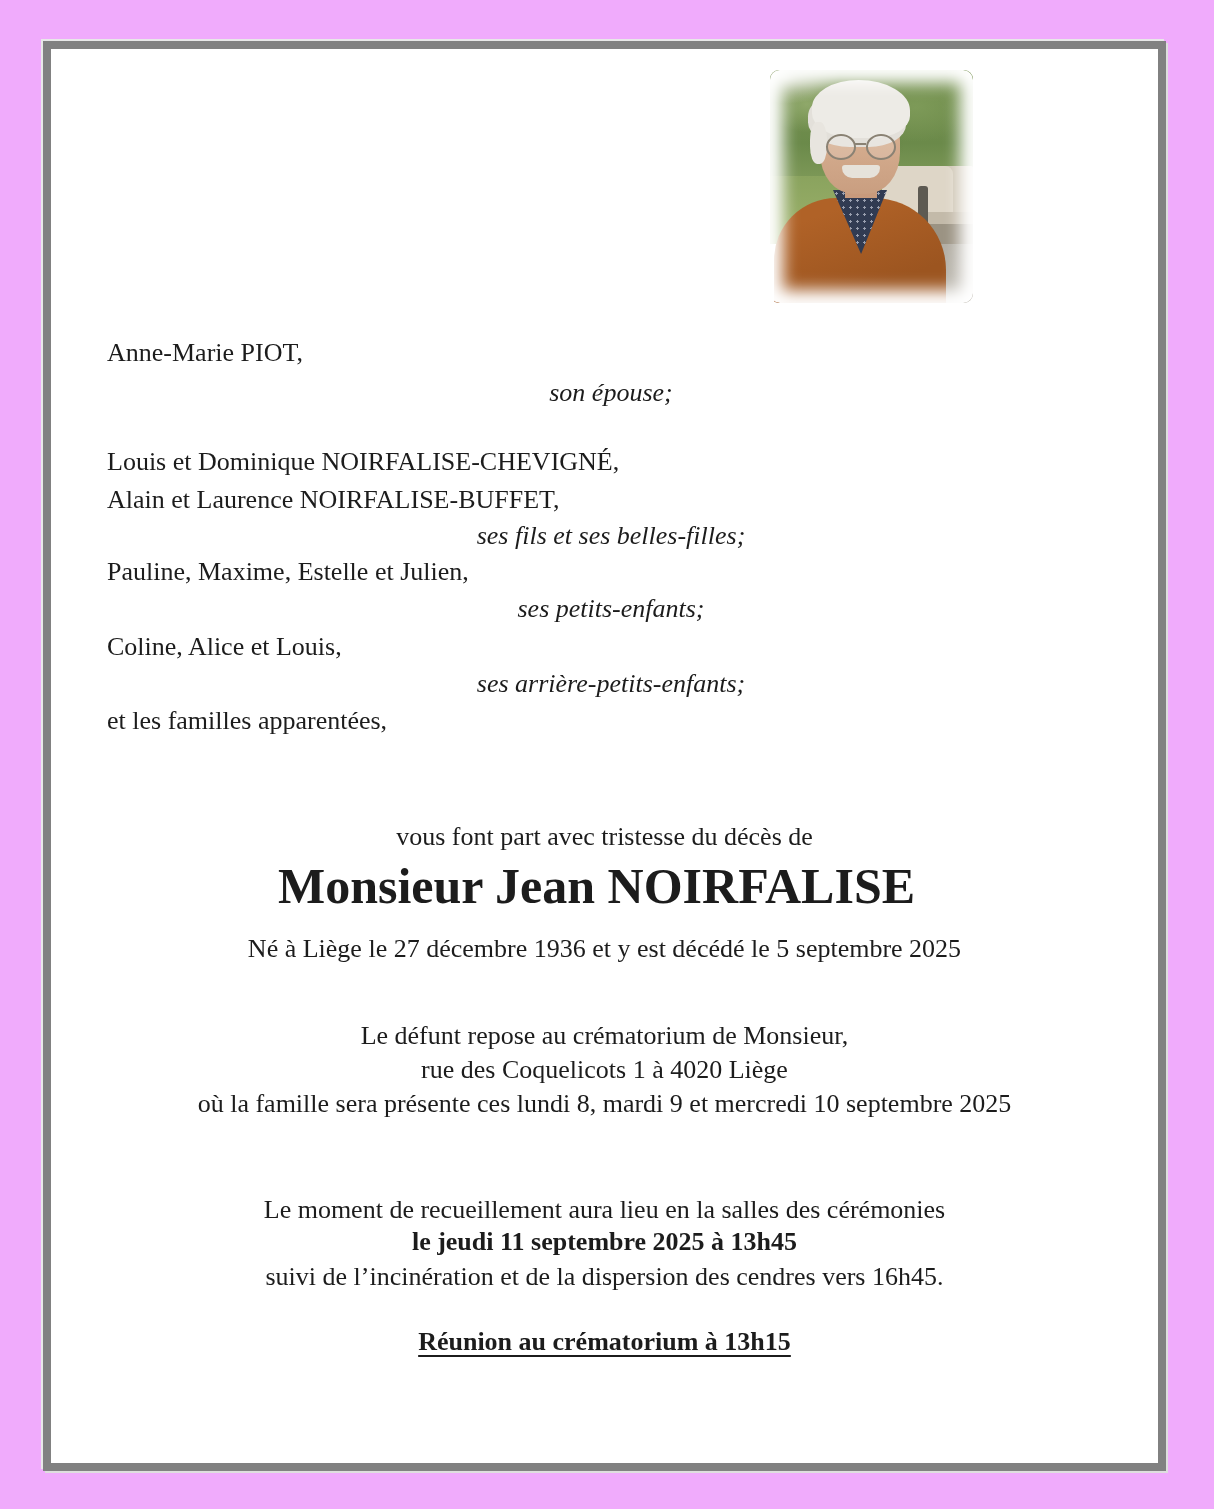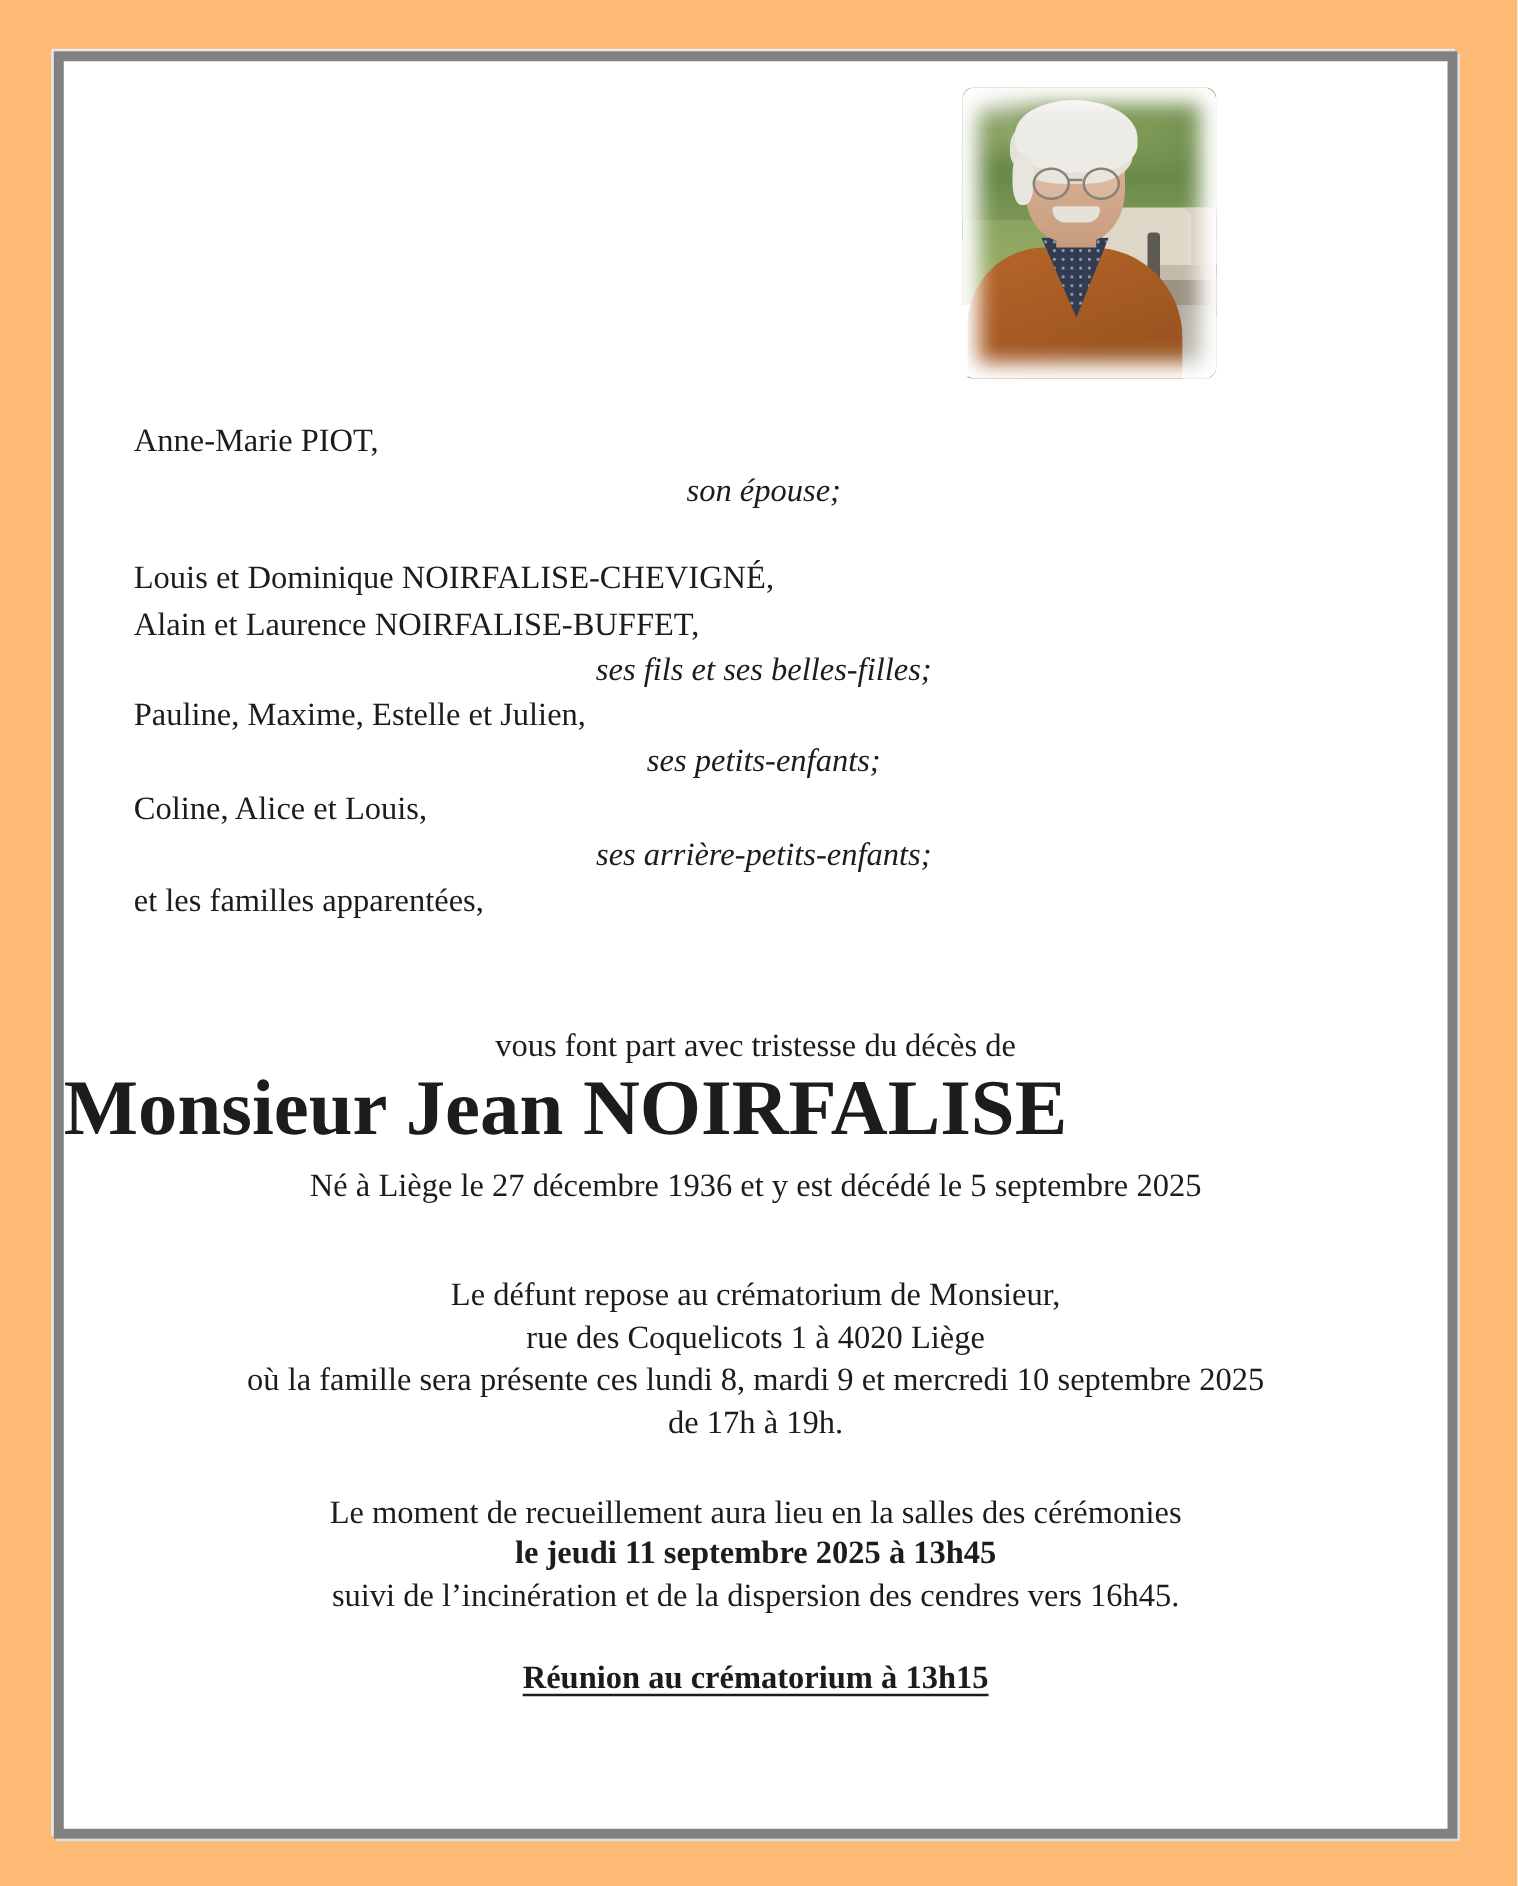--- a/index.html
+++ b/index.html
@@ -1,36 +1,36 @@
 <!DOCTYPE html>
 <html><head>
 <meta charset="utf-8">
 <style>
   html,body{margin:0;padding:0;background:#ffffff;}
   .page{
-    position:relative;width:1214px;height:1509px;background:#fdba74;
+    position:relative;width:1214px;height:1509px;background:#f0abfc;
     font-family:"Liberation Serif", serif;color:#1c1c1c;overflow:hidden;
   }
   .frame{
     position:absolute;left:43px;top:41px;width:1107px;height:1414px;
     border:8px solid #818181;background:#ffffff;
     box-shadow:-2px -2px 0 #e8e8e8, 2px 2px 0 #dedede;
   }
   .line{
     position:absolute;left:56px;right:43px;
     font-size:26px;line-height:36px;white-space:nowrap;
   }
   .l-left{text-align:left;}
   .l-right{text-align:center;font-style:italic;}
   .l-center{left:0;right:0;text-align:center;}
   .l-bold{font-weight:bold;}
   .l-underline{text-decoration:underline;text-decoration-thickness:2px;text-underline-offset:5px;}
   .title-line{
-    position:absolute;left:0;right:16px;text-align:left;
-    font-size:63px;line-height:62px;font-weight:bold;white-space:nowrap;
+    position:absolute;left:0;right:16px;text-align:center;
+    font-size:50px;line-height:62px;font-weight:bold;white-space:nowrap;
   }
   
   .photo{position:absolute;left:719px;top:21px;width:203px;height:233px;}
   .ph-clip{position:absolute;inset:0;overflow:hidden;border-radius:9px;}
   .ph-clip div{position:absolute;}
   .ph-foliage{left:0;top:0;width:100%;height:122px;
     background:
       radial-gradient(90px 44px at 8% 6%, #ccd2bd 0%, rgba(204,210,189,0) 60%),
       radial-gradient(60px 40px at 18% 28%, #8fa86a 0%, rgba(143,168,106,0) 70%),
       radial-gradient(80px 50px at 72% 30%, #7d9a58 0%, rgba(125,154,88,0) 70%),
@@ -105,21 +105,20 @@
     <div class="line l-right" style="top:617px">ses arrière-petits-enfants;</div>
     <div class="line l-left" style="top:654px">et les familles apparentées,</div>
 
     <div class="line l-center" style="top:770px">vous font part avec tristesse du décès de</div>
     <div class="title-line" style="top:806px">Monsieur Jean NOIRFALISE</div>
     <div class="line l-center" style="top:882px">Né à Liège le 27 décembre 1936 et y est décédé le 5 septembre 2025</div>
 
     <div class="line l-center" style="top:969px">Le défunt repose au crématorium de Monsieur,</div>
     <div class="line l-center" style="top:1003px">rue des Coquelicots 1 à 4020 Liège</div>
     <div class="line l-center" style="top:1037px">où la famille sera présente ces lundi 8, mardi 9 et mercredi 10 septembre 2025</div>
-    <div class="line l-center" style="top:1071px">de 17h à 19h.</div>
 
     <div class="line l-center" style="top:1143px">Le moment de recueillement aura lieu en la salles des cérémonies</div>
     <div class="line l-center l-bold" style="top:1175px">le jeudi 11 septembre 2025 à 13h45</div>
     <div class="line l-center" style="top:1210px">suivi de l’incinération et de la dispersion des cendres vers 16h45.</div>
 
     <div class="line l-center l-bold l-underline" style="top:1275px">Réunion au crématorium à 13h15</div>
   </div>
 </div>
 
 </body></html>

